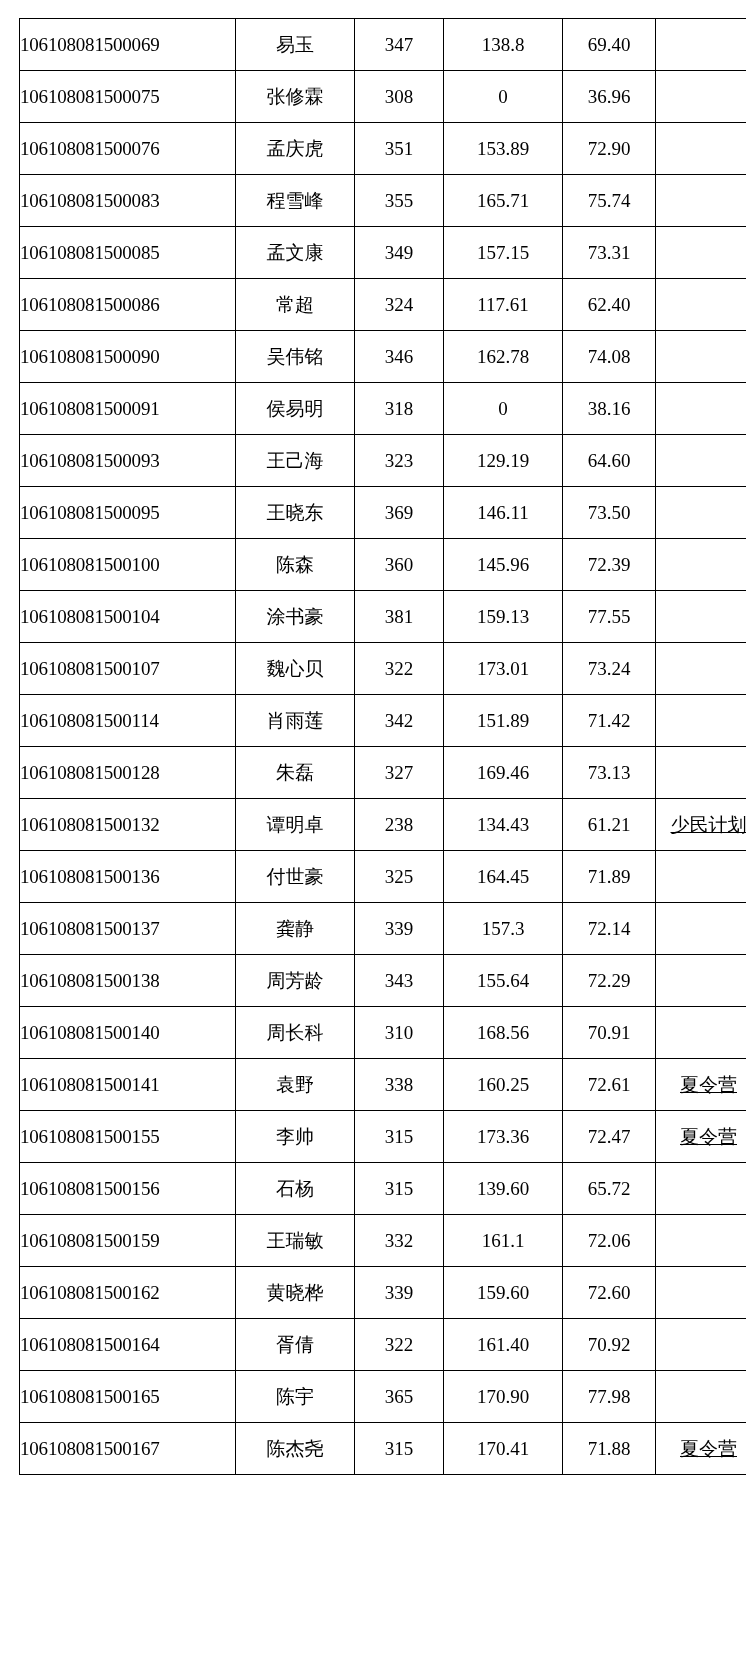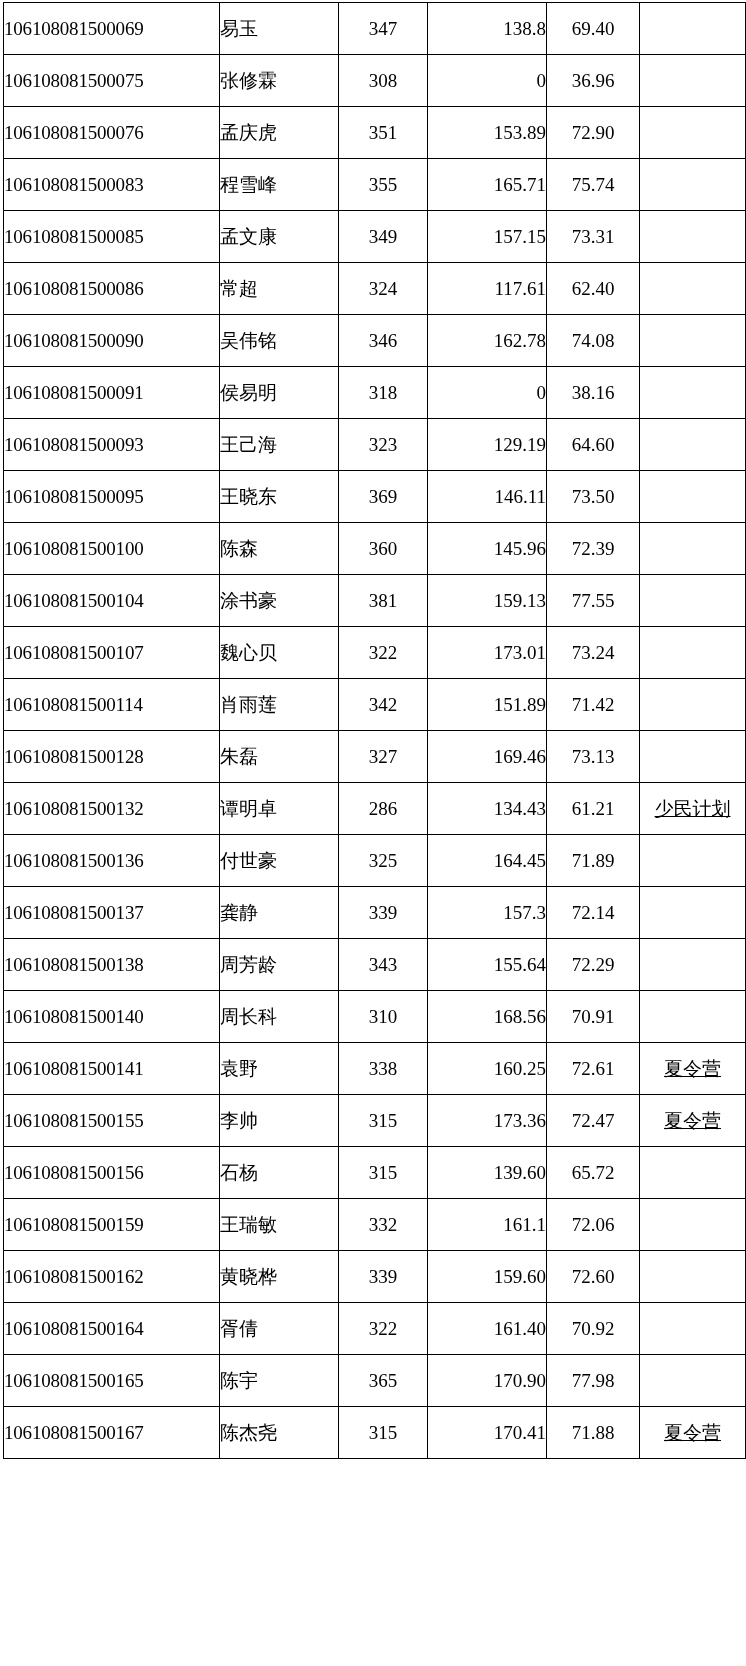--- a/index.html
+++ b/index.html
@@ -7,21 +7,21 @@
     padding: 0;
     background: #ffffff;
   }
   body {
     font-family: "Liberation Serif", serif;
     width: 746px;
   }
   .sheet {
     width: 746px;
     box-sizing: border-box;
-    padding: 0;
+    padding: 16px;
   }
   table.score-table {
     border-collapse: collapse;
     width: 740px;
     margin: 2px 0 0 3px;
     table-layout: fixed;
   }
   table.score-table td {
     border: 1px solid #000000;
     padding: 0;
@@ -34,30 +34,31 @@
   }
   td.c-id {
     width: 215px;
     text-align: left;
     padding-left: 2px;
     font-size: 19.5px;
     letter-spacing: -0.2px;
   }
   td.c-name {
     width: 118px;
+    text-align: center;
     font-size: 20px;
   }
   td.c-total {
     width: 88px;
     text-align: center;
     font-size: 20px;
   }
   td.c-sub {
     width: 118px;
-    text-align: right;
+    text-align: center;
     font-size: 19px;
     vertical-align: bottom;
     padding-bottom: 7px;
     margin-top: 29px;
   }
   td.c-conv {
     width: 92px;
     text-align: center;
     font-size: 20px;
     vertical-align: top;
@@ -192,21 +193,21 @@
           <td class="c-id">106108081500128</td>
           <td class="c-name">朱磊</td>
           <td class="c-total">327</td>
           <td class="c-sub">169.46</td>
           <td class="c-conv">73.13</td>
           <td class="c-note"></td>
         </tr>
         <tr>
           <td class="c-id">106108081500132</td>
           <td class="c-name">谭明卓</td>
-          <td class="c-total">286</td>
+          <td class="c-total">238</td>
           <td class="c-sub">134.43</td>
           <td class="c-conv">61.21</td>
           <td class="c-note">少民计划</td>
         </tr>
         <tr>
           <td class="c-id">106108081500136</td>
           <td class="c-name">付世豪</td>
           <td class="c-total">325</td>
           <td class="c-sub">164.45</td>
           <td class="c-conv">71.89</td>

